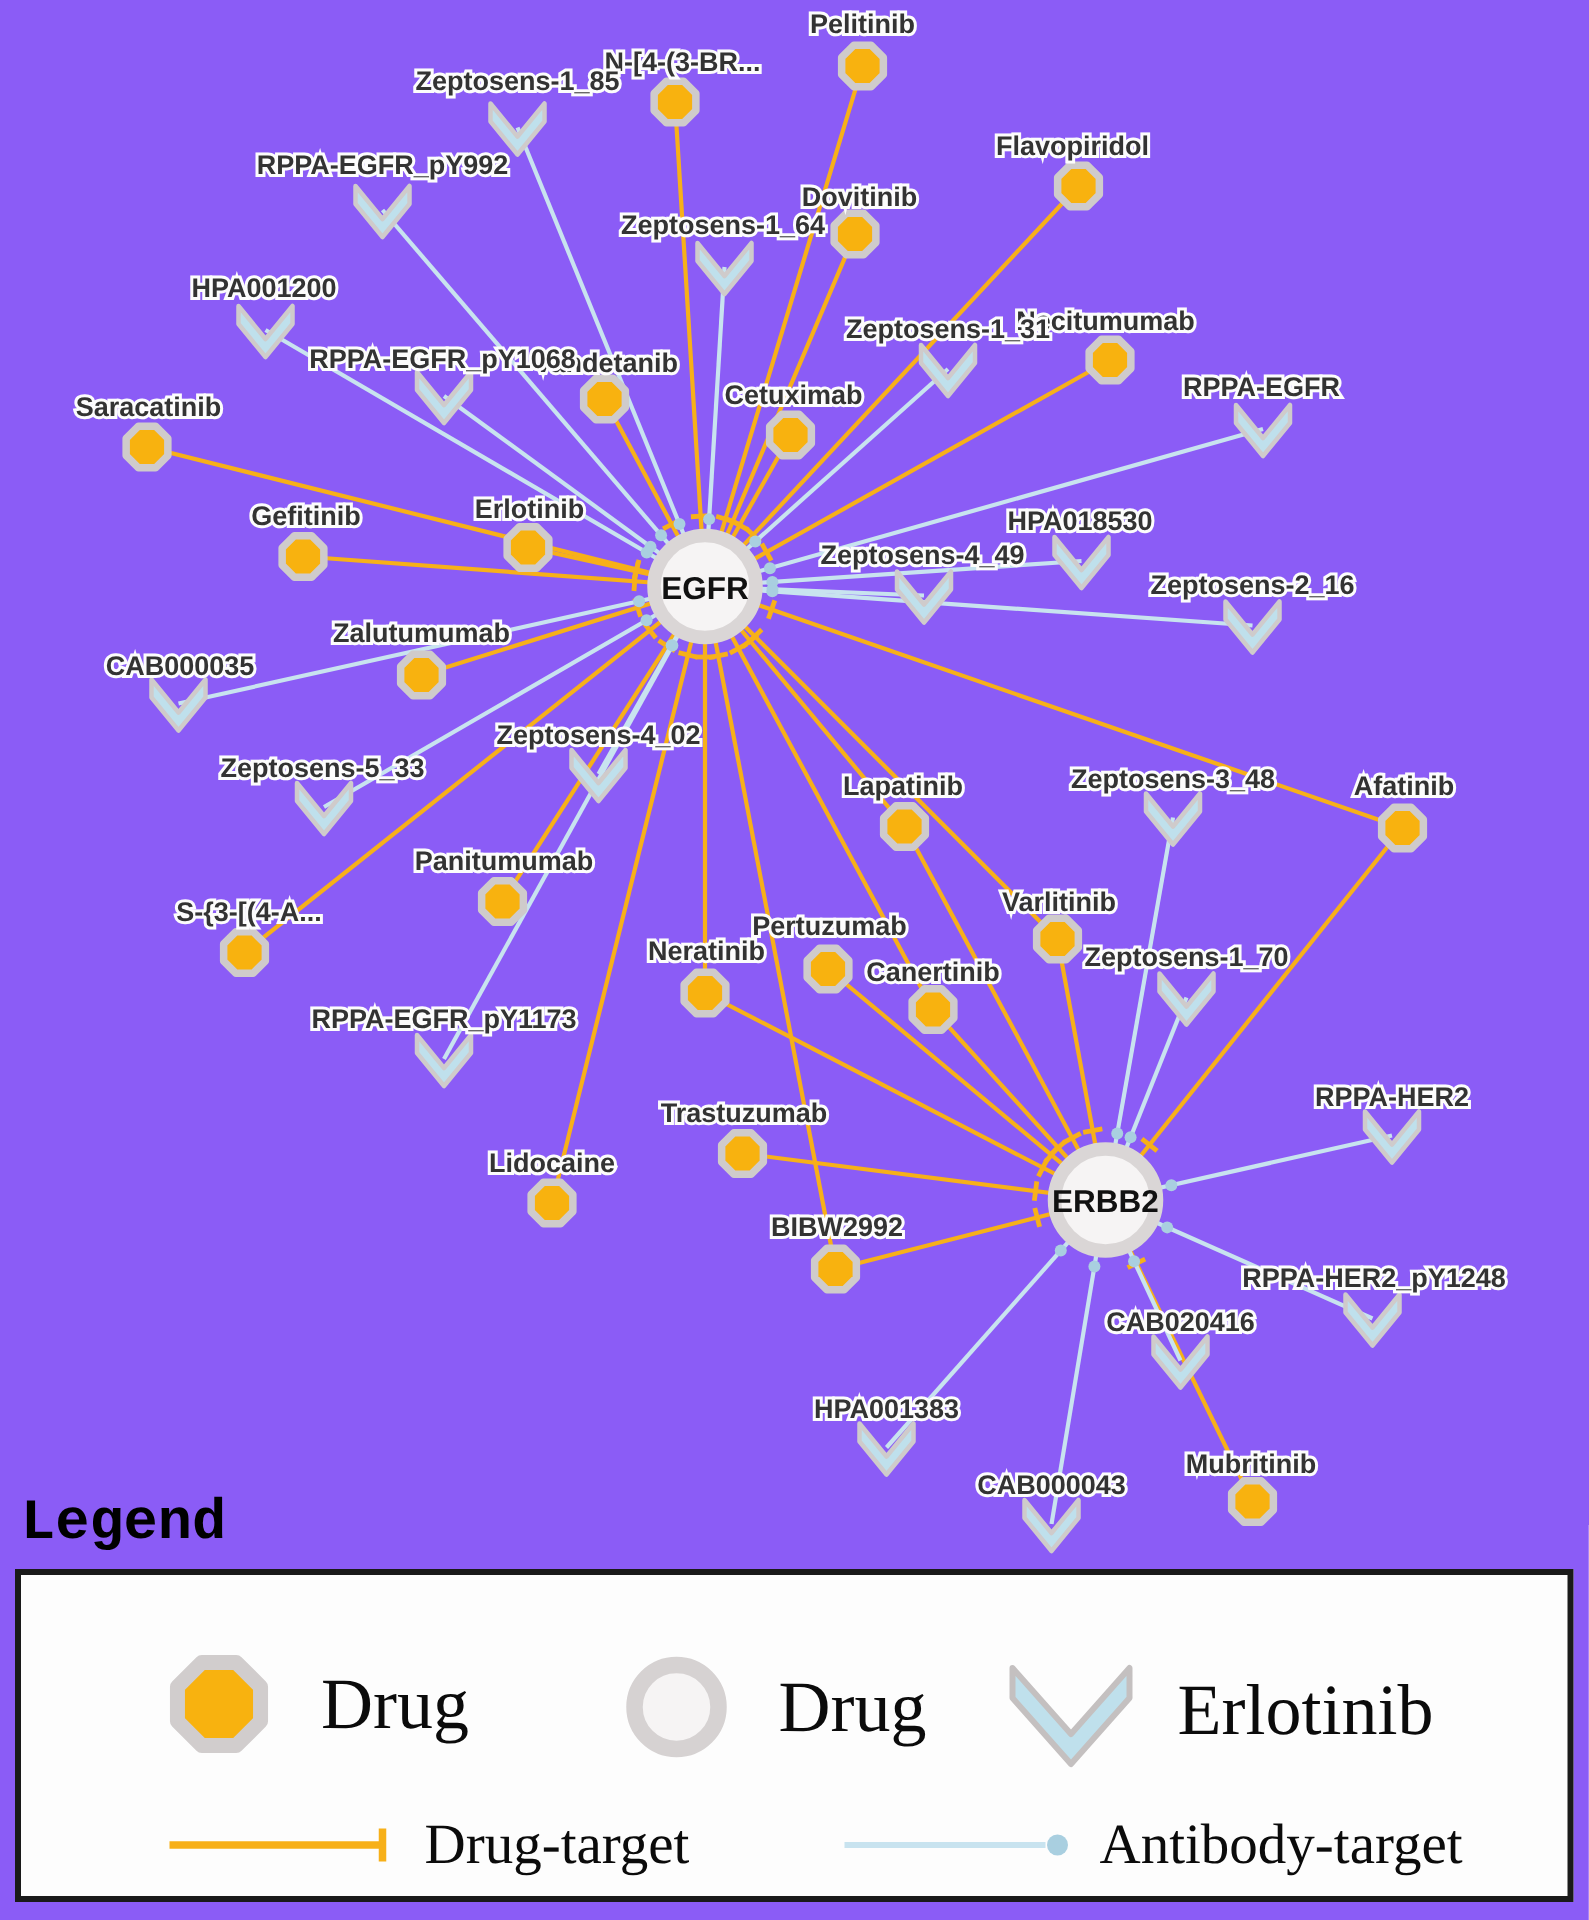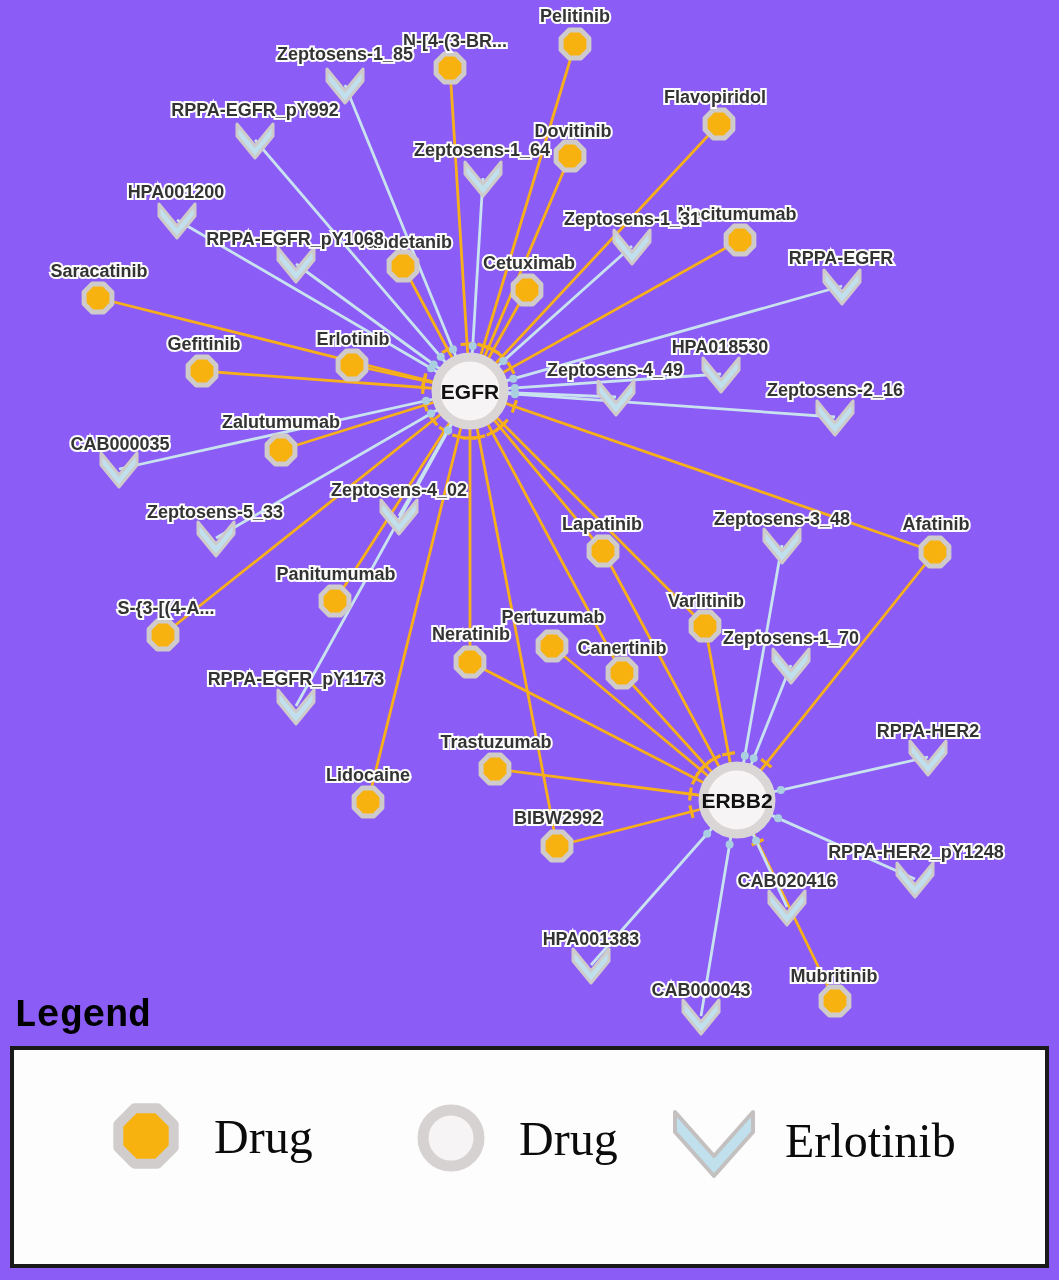--- a/index.html
+++ b/index.html
@@ -241,16 +241,30 @@
       <span class="l-text">Drug</span>
     </div>
 
     <div class="legend-item li-antibody">
       <svg width="90" height="84" viewBox="0 0 90 84">
         <path d="M6,14 L45,58 L84,14 L84,34 L45,78 L6,34 Z" fill="#BFE0EC" stroke="#C4C0C0" stroke-width="4" stroke-linejoin="round"></path>
       </svg>
       <span class="l-text">Erlotinib</span>
     </div>
 
-
+    <div class="legend-item li-drug-target">
+      <svg width="160" height="30" viewBox="0 0 160 30">
+        <line x1="4" y1="15" x2="146" y2="15" stroke="#F7B019" stroke-width="5"></line>
+        <line x1="146" y1="4" x2="146" y2="26" stroke="#F7B019" stroke-width="5"></line>
+      </svg>
+      <span class="e-text">Drug-target</span>
+    </div>
+
+    <div class="legend-item li-antibody-target">
+      <svg width="160" height="30" viewBox="0 0 160 30">
+        <line x1="4" y1="15" x2="138" y2="15" stroke="#C8E3EF" stroke-width="4"></line>
+        <circle cx="146" cy="15" r="7" fill="#A9CFE0"></circle>
+      </svg>
+      <span class="e-text">Antibody-target</span>
+    </div>
 
   </div>
 </div>
 
 </body></html>

